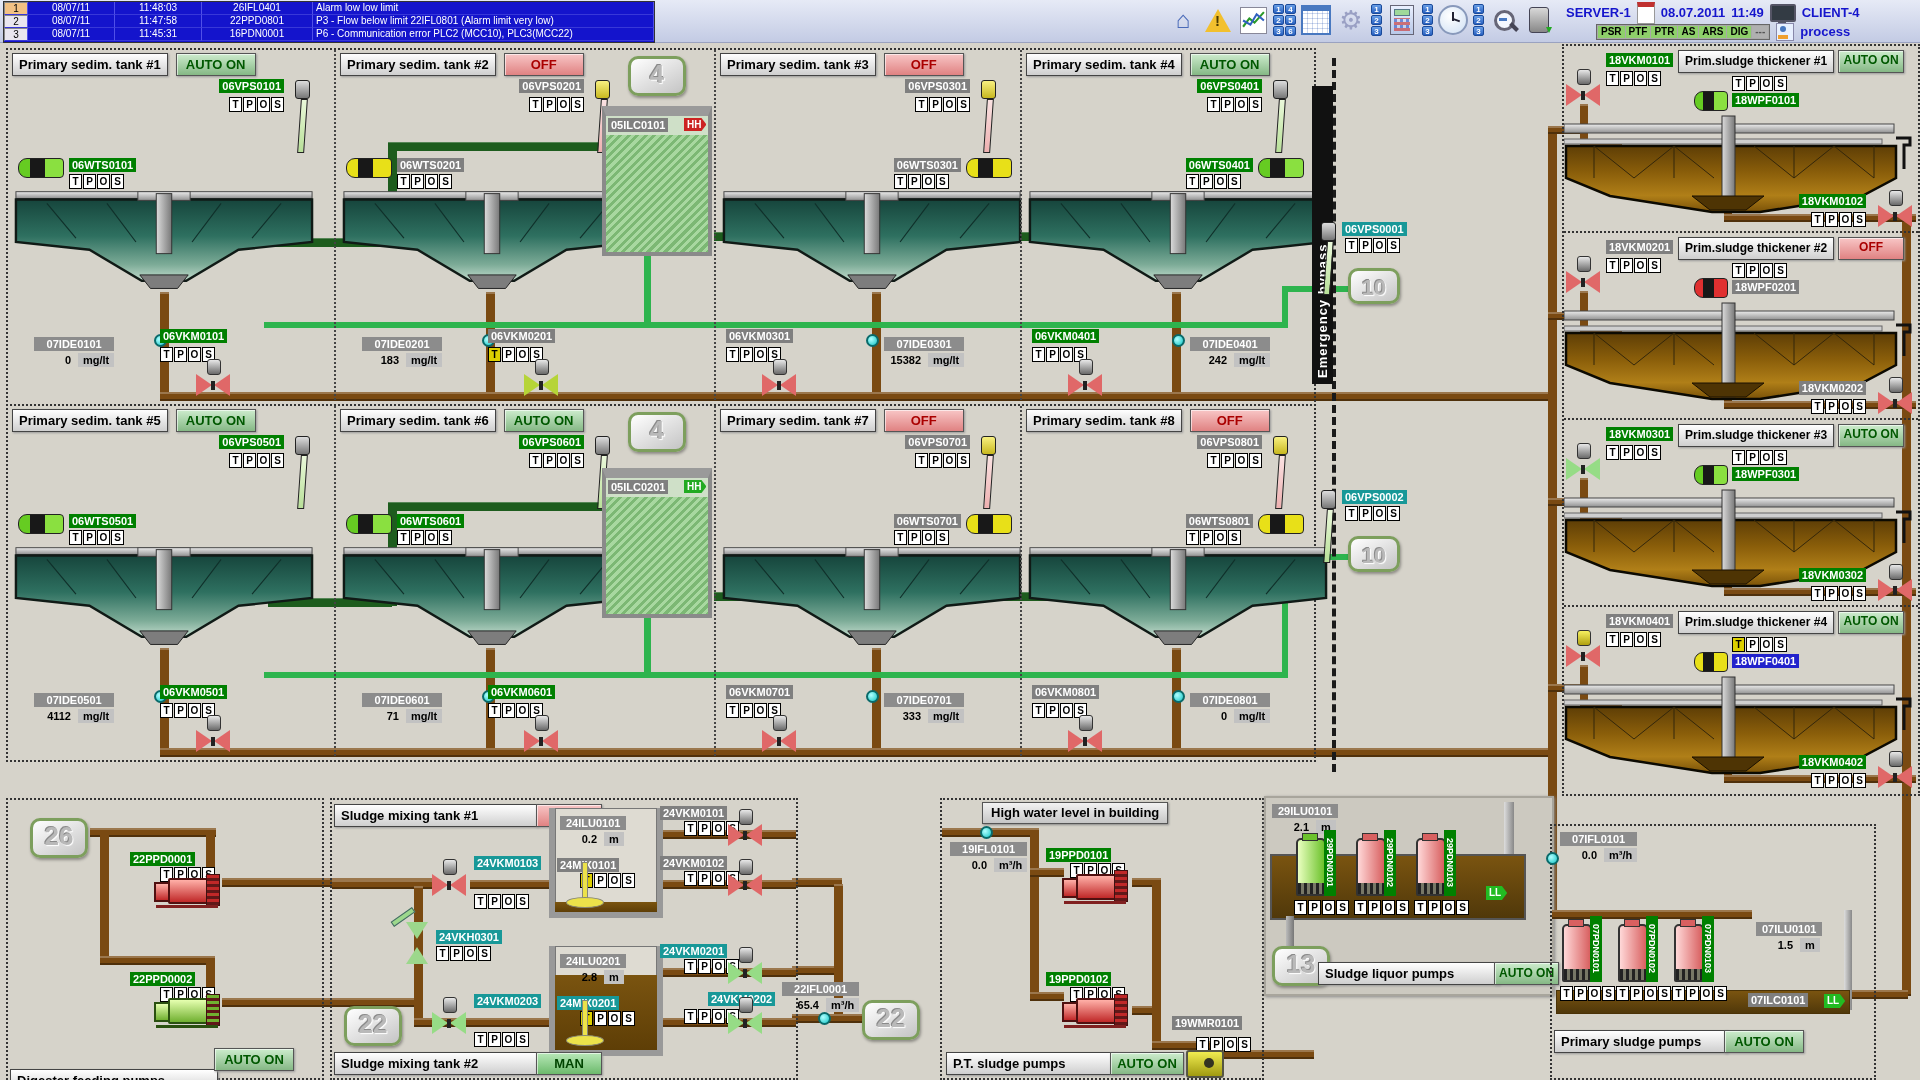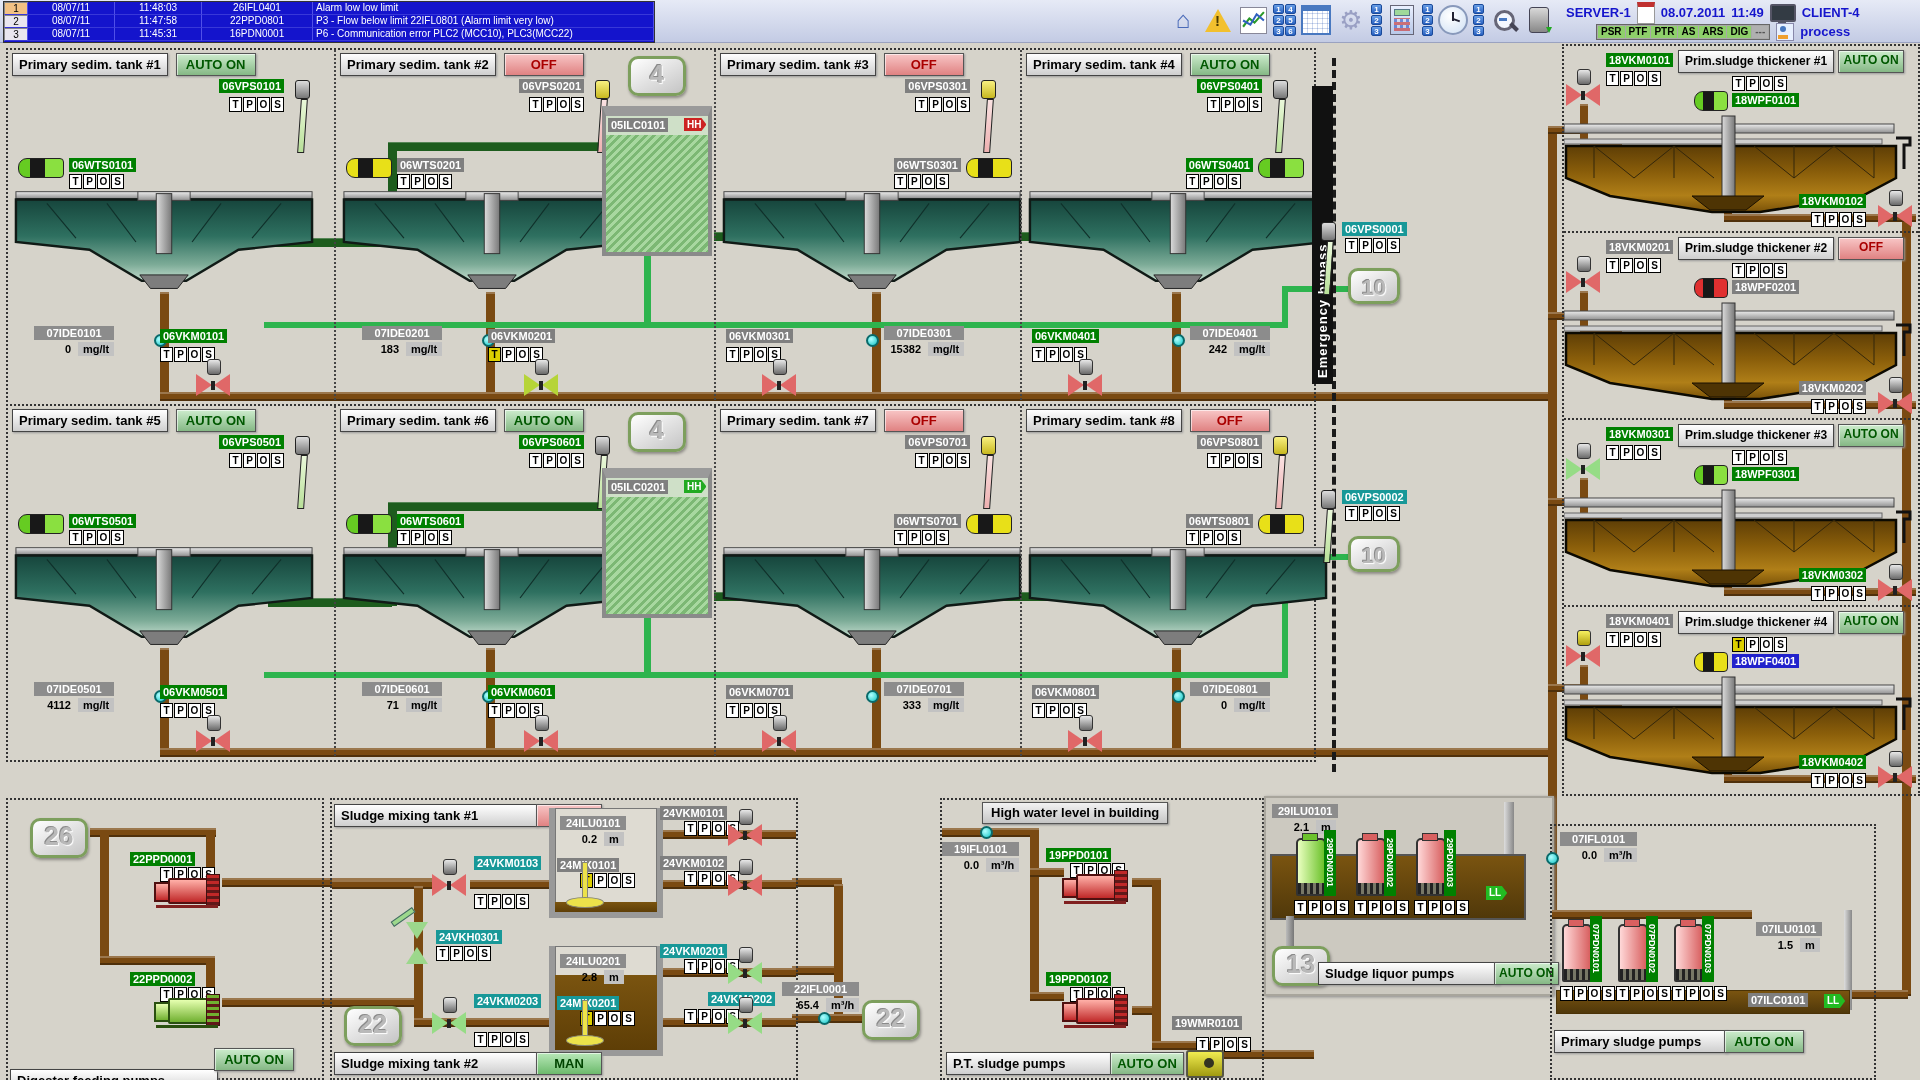--- a/index.html
+++ b/index.html
@@ -136,21 +136,21 @@
   .cell-head{display:flex;gap:8px;padding:3px 4px;align-items:flex-start;}
   .vps-group{position:absolute;top:26px;right:4px;width:170px;height:110px;text-align:right;}
   .vps-group .devtag{margin-right:46px;}
   .vps-group .tpos{margin-right:46px;margin-top:2px;}
   .vps-group .probe{position:absolute;right:18px;top:4px;}
   .wts-group{position:absolute;top:108px;left:10px;display:flex;gap:5px;align-items:flex-start;}
   .wts-group .col{display:flex;flex-direction:column;gap:2px;align-items:flex-start;}
   .sedcell:nth-child(n+3) .wts-group{left:auto;right:8px;flex-direction:row-reverse;}
   svg.sedtank{position:absolute;left:6px;top:140px;width:300px;height:105px;}
   .below{position:absolute;left:0;top:276px;width:100%;height:74px;}
-  .below .vb{left:26px;top:0;}
+  .below .vb{left:26px;top:11px;}
   .below .dot{left:146px;top:8px;}
   .below .vkmg{position:absolute;left:152px;top:0;width:140px;}
   .sedcell:nth-child(n+3) .below .vb{left:168px;}
   .sedcell:nth-child(n+3) .below .vkmg{left:10px;}
   .sedcell:nth-child(n+3) .below .dot{left:150px;}
   .vkmg .valve{left:36px;top:48px;}
   .thcol{position:absolute;left:1562px;top:44px;width:354px;height:748px;border:2px dotted #333;}
   .thcell{position:relative;height:185px;border-bottom:2px dotted #333;}
   .thcell:last-child{border-bottom:none;}
   .th-vin{position:absolute;left:4px;top:4px;width:140px;z-index:3;}
@@ -1362,21 +1362,21 @@
     <div class="banner" style="left:40px;top:2px;">High water level in building</div>
     <i class="p pb" style="left:0;top:28px;width:96px;height:9px"></i>
     <i class="p pb" style="left:88px;top:28px;width:9px;height:172px"></i>
     <i class="p pb" style="left:88px;top:68px;width:34px;height:9px"></i>
     <i class="p pb" style="left:88px;top:192px;width:34px;height:9px"></i>
     <i class="p pb" style="left:190px;top:78px;width:28px;height:9px"></i>
     <i class="p pb" style="left:190px;top:206px;width:28px;height:9px"></i>
     <i class="p pb" style="left:210px;top:78px;width:9px;height:172px"></i>
     <i class="p pb" style="left:210px;top:241px;width:66px;height:9px"></i>
     <span class="dot" style="left:38px;top:26px;"></span>
-    <div class="vb" style="left:0;top:42px;">
+    <div class="vb" style="left:8px;top:42px;">
       <div class="vt">19IFL0101</div>
       <div class="vr">
           <span class="vv">0.0</span>
           <span class="vu">m³/h</span>
         </div>
     </div>
     <span class="devtag" style="position:absolute;left:104px;top:48px;background:#008000;">19PPD0101</span>
     <span class="tpos" style="position:absolute;left:128px;top:63px;">
         <b>T</b>
         <b>P</b>

